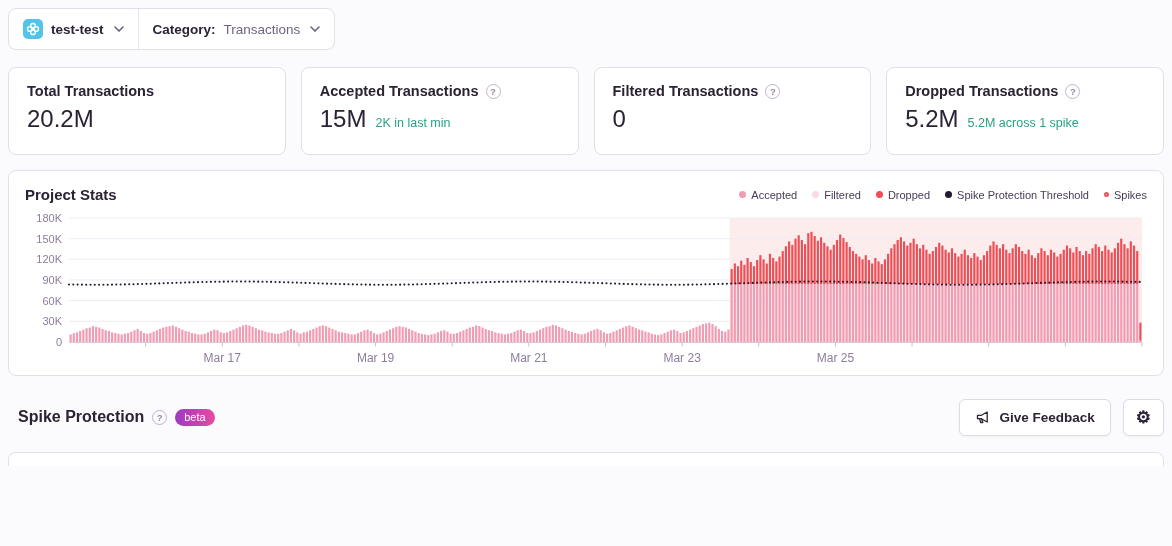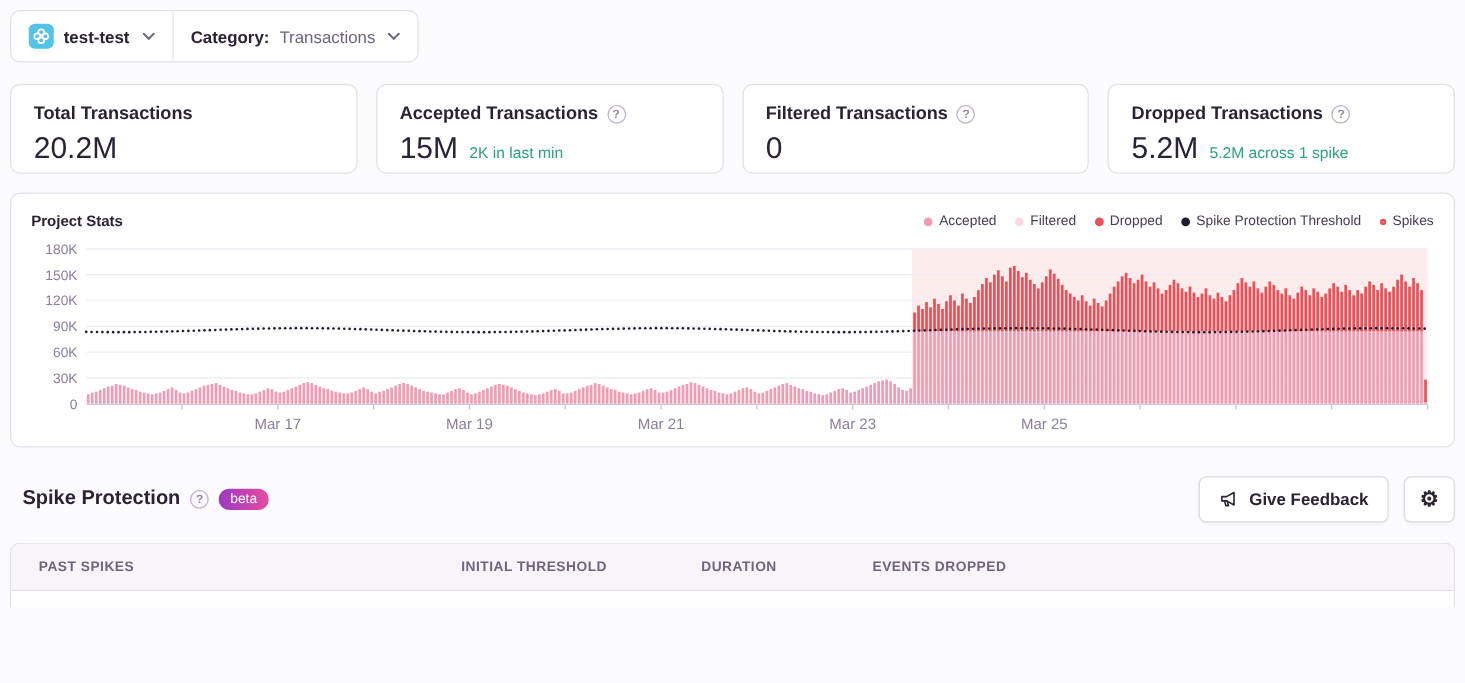--- a/index.html
+++ b/index.html
@@ -21,33 +21,33 @@
   .proj-icon { width:20px; height:20px; border-radius:5px; background:#54c3e8;
     display:flex; align-items:center; justify-content:center; }
   .tb-name { font-weight:700; }
   .tb-bold { font-weight:700; }
   .tb-gray { color:#6e6480;text-align:center; }
   .chev { color:#6e6480; display:inline-flex; margin-left:2px; }
 
   
   .cards { display:flex; gap:15px; margin-top:17px; }
   .card { flex:1; background:#fff; border:1px solid #e4dee9; border-radius:8px;
-    padding:15px 18px; height:72px; }
+    padding:15px 18px; height:88px; }
   .card-title { font-size:14.5px; font-weight:700; display:flex; align-items:center; gap:7px; }
   .card-value-row { display:flex; align-items:baseline; gap:9px; margin-top:6px; }
   .card-value { font-size:24px; font-weight:500; }
   .card-sub { font-size:12.5px; font-weight:500; color:#2ba185; }
   .help { width:15px; height:15px; min-width:15px; border:1px solid #c0b3cb; border-radius:50%;
     color:#9588a4; font-size:9.5px; font-weight:700;
     display:inline-flex; align-items:center; justify-content:center; }
 
   
   .panel { margin-top:15px; background:#fff; border:1px solid #e4dee9; border-radius:8px; }
   .panel-head { display:flex; justify-content:space-between; align-items:center; padding:15px 16px 8px; }
-  .panel-title { font-size:12px; font-weight:700; }
+  .panel-title { font-size:15px; font-weight:700; }
   .legend { display:flex; align-items:center; gap:15px; }
   .legend-item { display:flex; align-items:center; gap:5px; font-size:11px; color:#453c55; }
   .dot { width:7px; height:7px; border-radius:50%; }
   .ring { width:5px; height:5px; border-radius:50%; background:#fff; border:2px solid #ee4f56; }
   .chart-wrap { padding:0 14px; }
   .daterange { display:flex; justify-content:space-between; align-items:center;
     border-top:1px solid #eae4ef; padding:0 16px; height:37px; font-size:13.5px; }
   .dr-left { display:flex; align-items:center; gap:12px; }
   .dr-label { color:#80708f; font-weight:700; }
   .type-box { display:flex; align-items:center; gap:5px; }
@@ -952,22 +952,16 @@
         <span>Give Feedback</span>
       </button>
       <button class="btn btn-icon-only">
         <span>⚙</span>
       </button>
     </div>
   </div>
 
   
   <div class="table">
-    <div class="thead">
-      <div class="th1">PAST SPIKES</div>
-      <div class="th2">INITIAL THRESHOLD</div>
-      <div class="th3">DURATION</div>
-      <div class="th4">EVENTS DROPPED</div>
-    </div>
     <div class="trow"></div>
   </div>
 
 </div>
 
 </body></html>

